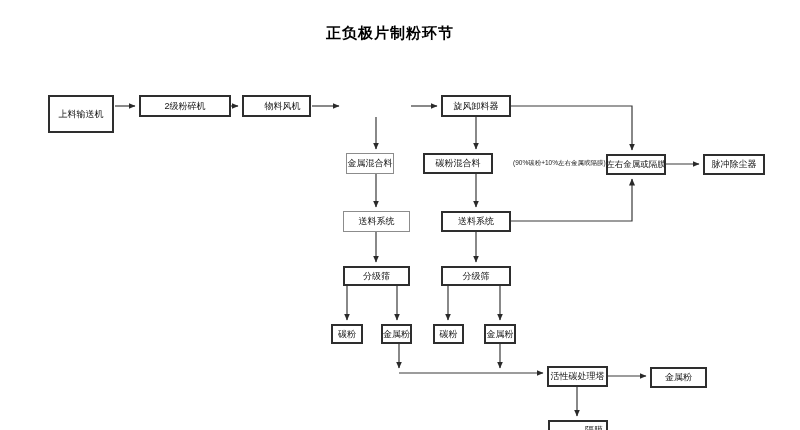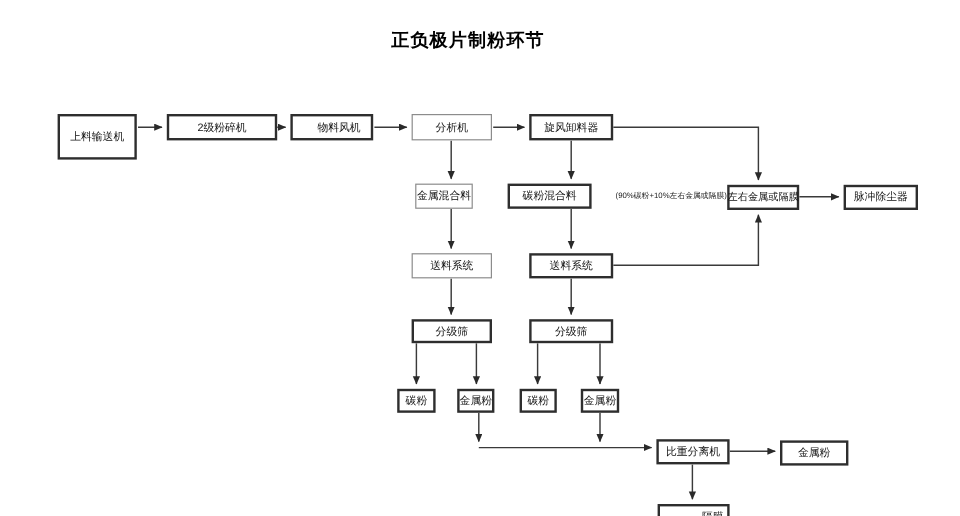--- a/index.html
+++ b/index.html
@@ -83,37 +83,36 @@
       <line x1="399" y1="357" x2="543" y2="357" marker-end="url(#arr)"></line>
       <line x1="500" y1="328" x2="500" y2="352" marker-end="url(#arr)"></line>
       <line x1="608" y1="360" x2="646" y2="360" marker-end="url(#arr)"></line>
       <line x1="577" y1="371" x2="577" y2="400" marker-end="url(#arr)"></line>
     </g>
   </svg>
 
   <div class="node" id="n-feeder">上料输送机</div>
   <div class="node" id="n-crusher">2级粉碎机</div>
   <div class="node" id="n-fan">物料风机</div>
-  <div class="node light" id="n-analyzer">分析机</div>
   <div class="node" id="n-cyclone">旋风卸料器</div>
 
   <div class="node light" id="n-metalmix">金属混合料</div>
   <div class="node" id="n-carbonmix">碳粉混合料</div>
   <div class="annotation" id="note-mix">(90%碳粉+10%左右金属或隔膜)</div>
   <div class="node" id="n-actower">左右金属或隔膜</div>
   <div class="node" id="n-dust">脉冲除尘器</div>
 
   <div class="node light" id="n-feedsys1">送料系统</div>
   <div class="node" id="n-feedsys2">送料系统</div>
 
   <div class="node" id="n-sieve1">分级筛</div>
   <div class="node" id="n-sieve2">分级筛</div>
 
   <div class="node" id="n-carbon1">碳粉</div>
   <div class="node" id="n-metal1">金属粉</div>
   <div class="node" id="n-carbon2">碳粉</div>
   <div class="node" id="n-metal2">金属粉</div>
 
-  <div class="node" id="n-separator">比重分离机</div>
+  <div class="node" id="n-separator">活性碳处理塔</div>
   <div class="node" id="n-metalout">金属粉</div>
   <div class="node" id="n-membrane">隔膜</div>
 
 </div>
 
 </body></html>

